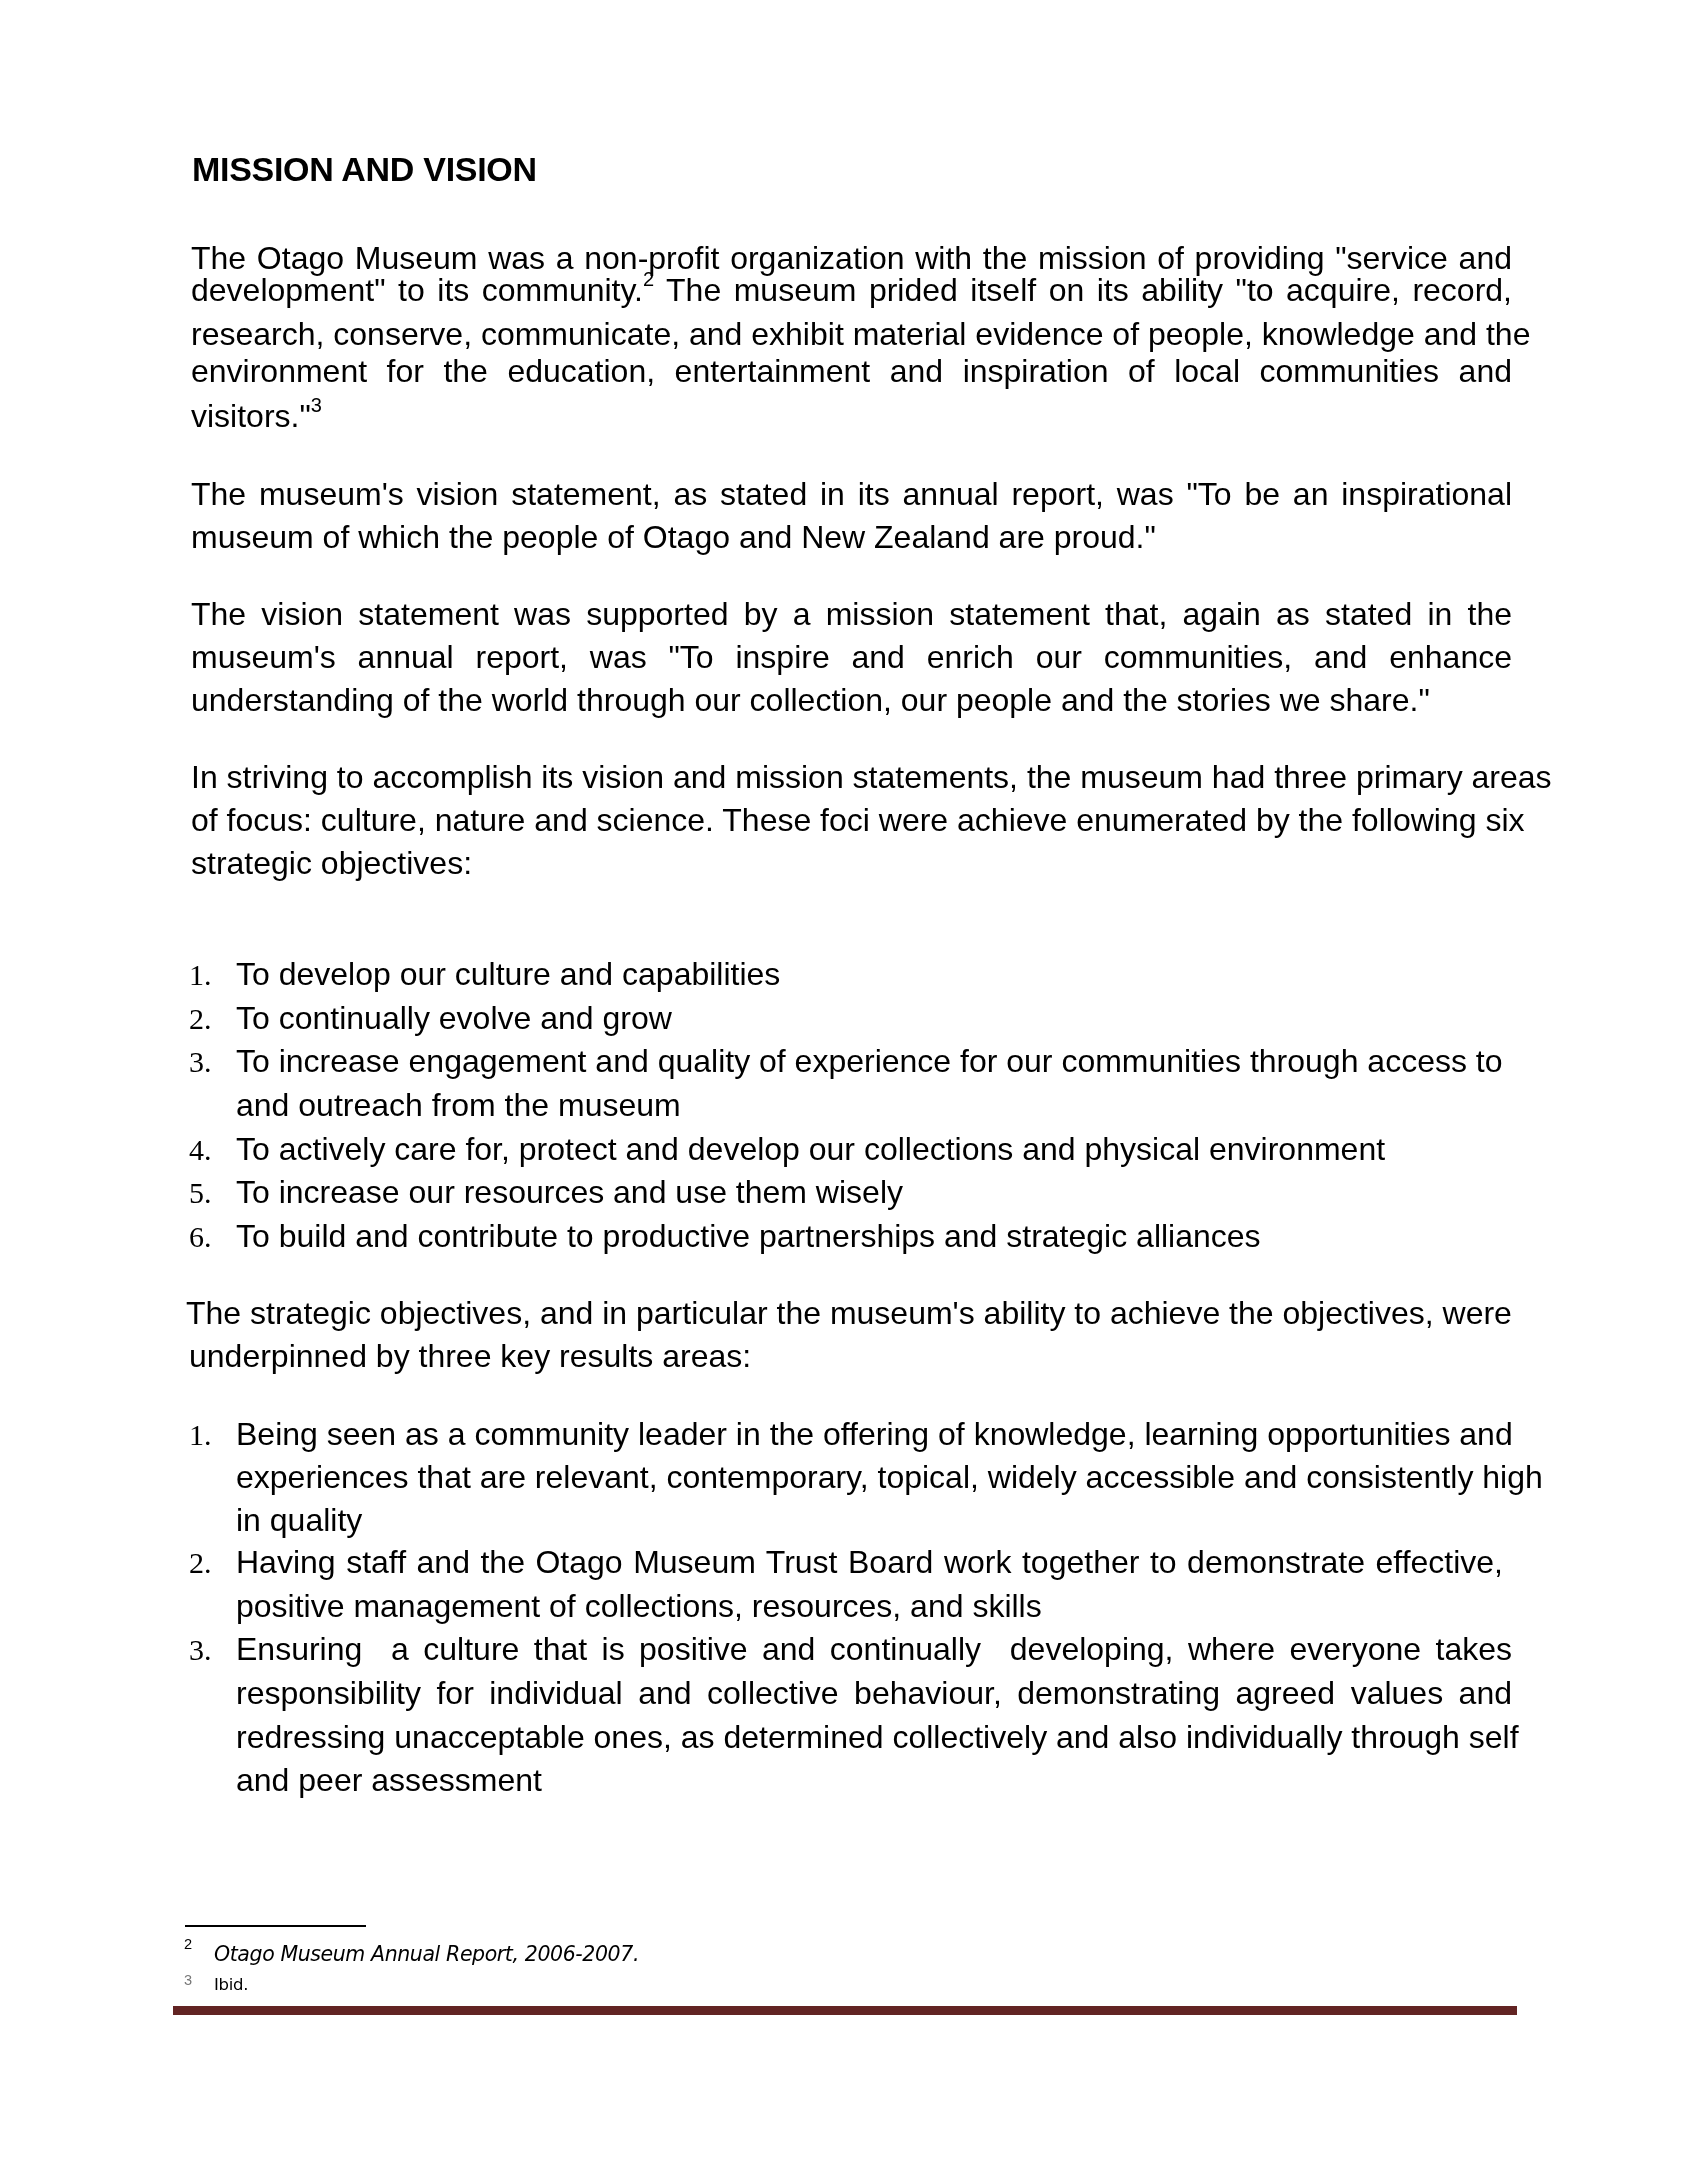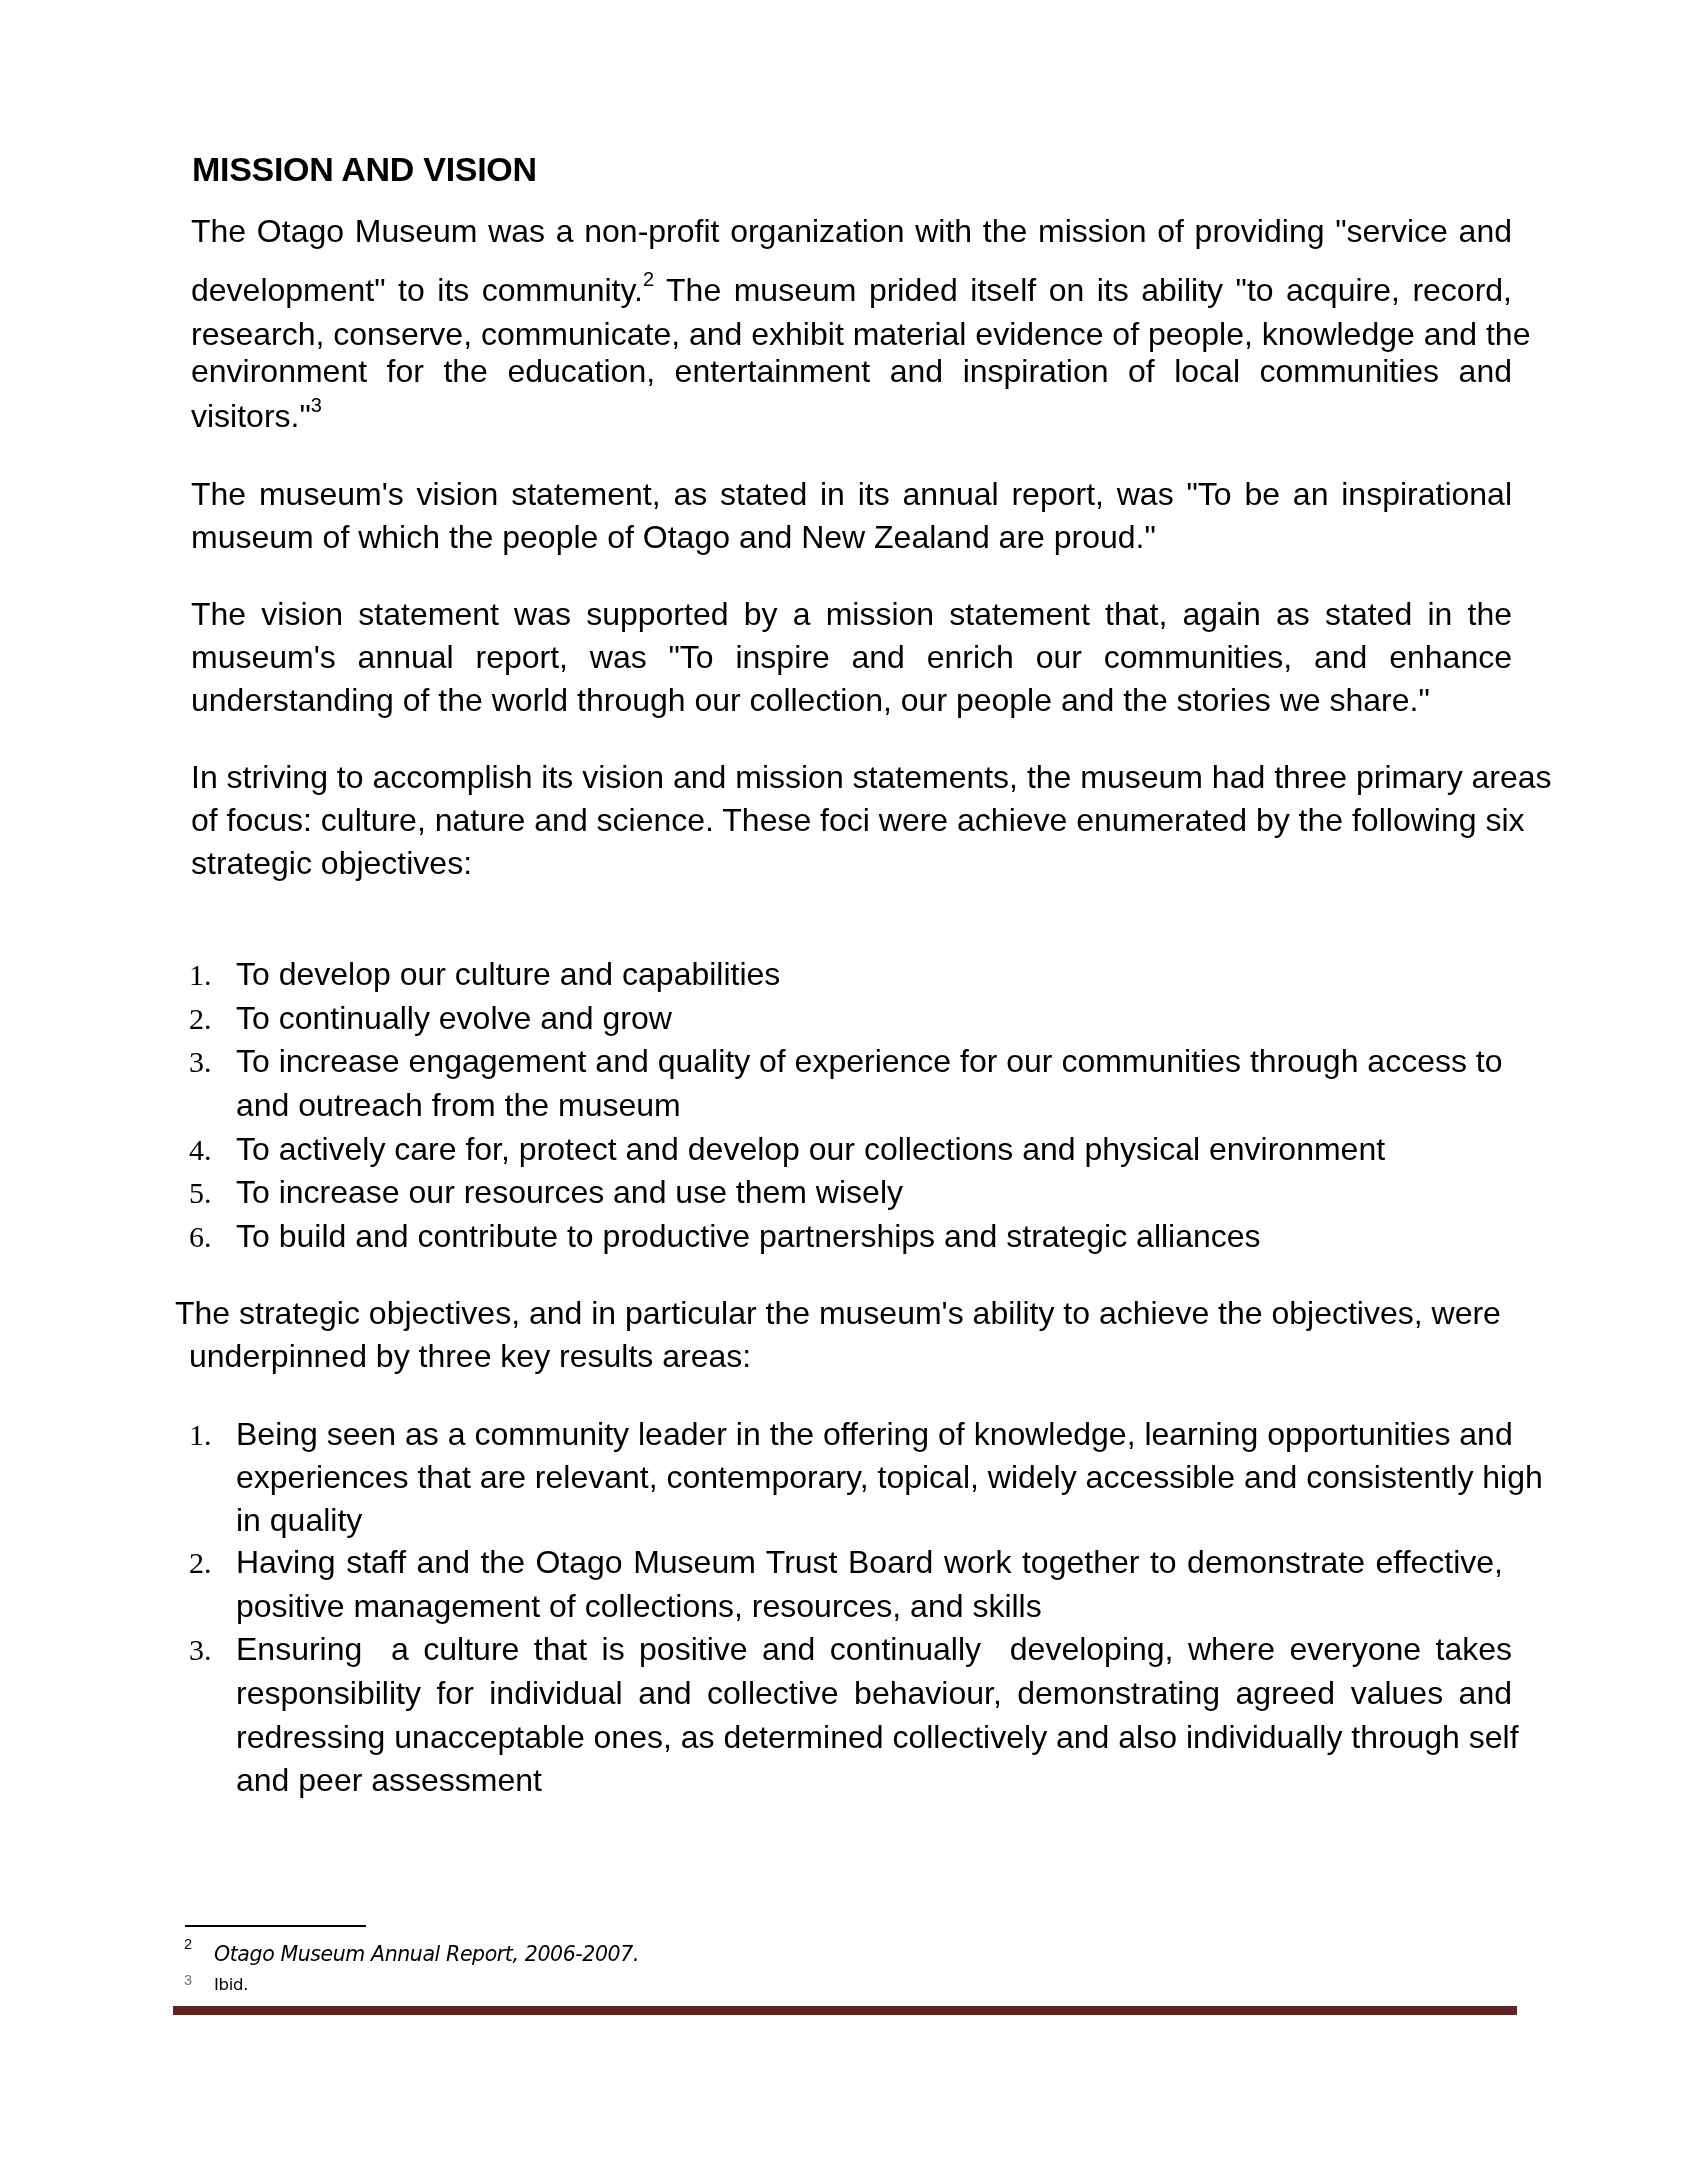--- a/index.html
+++ b/index.html
@@ -29,21 +29,21 @@
   .bottom-bar { position: absolute; left: 173px; top: 2006px; width: 1344px; height: 8.6px; }
 </style>
 </head>
 <body style="color: rgb(0, 0, 0);">
 
 <div class="page">
 
   <div class="heading">MISSION AND VISION</div>
 
   <div>
-    <div class="line body-line justify" style="top:213px">The Otago Museum was a non-profit organization with the mission of providing "service and</div>
+    <div class="line body-line justify" style="top:240px">The Otago Museum was a non-profit organization with the mission of providing "service and</div>
     <div class="line body-line justify" style="top:272px"><span>development" to its community.</span><sup class="fnref">2</sup> <span>The museum prided itself on its ability "to acquire, record,</span></div>
     <div class="line body-line justify" style="top:316px">research, conserve, communicate, and exhibit material evidence of people, knowledge and the</div>
     <div class="line body-line justify" style="top:353px">environment for the education, entertainment and inspiration of local communities and</div>
     <div class="line body-line ragged" style="top:398px"><span>visitors."</span><sup class="fnref">3</sup></div>
   </div>
 
   <div>
     <div class="line body-line justify" style="top:476px">The museum's vision statement, as stated in its annual report, was "To be an inspirational</div>
     <div class="line body-line ragged" style="top:519px">museum of which the people of Otago and New Zealand are proud."</div>
   </div>
@@ -82,21 +82,21 @@
       <div class="list-num" style="top:1174px">5.</div>
       <div class="line list-line ragged" style="top:1174px">To increase our resources and use them wisely</div>
     </div>
     <div>
       <div class="list-num" style="top:1218px">6.</div>
       <div class="line list-line ragged" style="top:1218px">To build and contribute to productive partnerships and strategic alliances</div>
     </div>
   </div>
 
   <div>
-    <div class="line ragged" style="top:1295px; left:175px; width:1323px;">The strategic objectives, and in particular the museum's ability to achieve the objectives, were</div>
+    <div class="line ragged" style="top:1295px; left:186px; width:1323px;">The strategic objectives, and in particular the museum's ability to achieve the objectives, were</div>
     <div class="line ragged" style="top:1338px; left:189px; width:1323px;">underpinned by three key results areas:</div>
   </div>
 
   <div>
     <div>
       <div class="list-num" style="top:1416px">1.</div>
       <div class="line list-line justify" style="top:1416px">Being seen as a community leader in the offering of knowledge, learning opportunities and</div>
       <div class="line list-line justify" style="top:1459px">experiences that are relevant, contemporary, topical, widely accessible and consistently high</div>
       <div class="line list-line ragged" style="top:1502px">in quality</div>
     </div>

